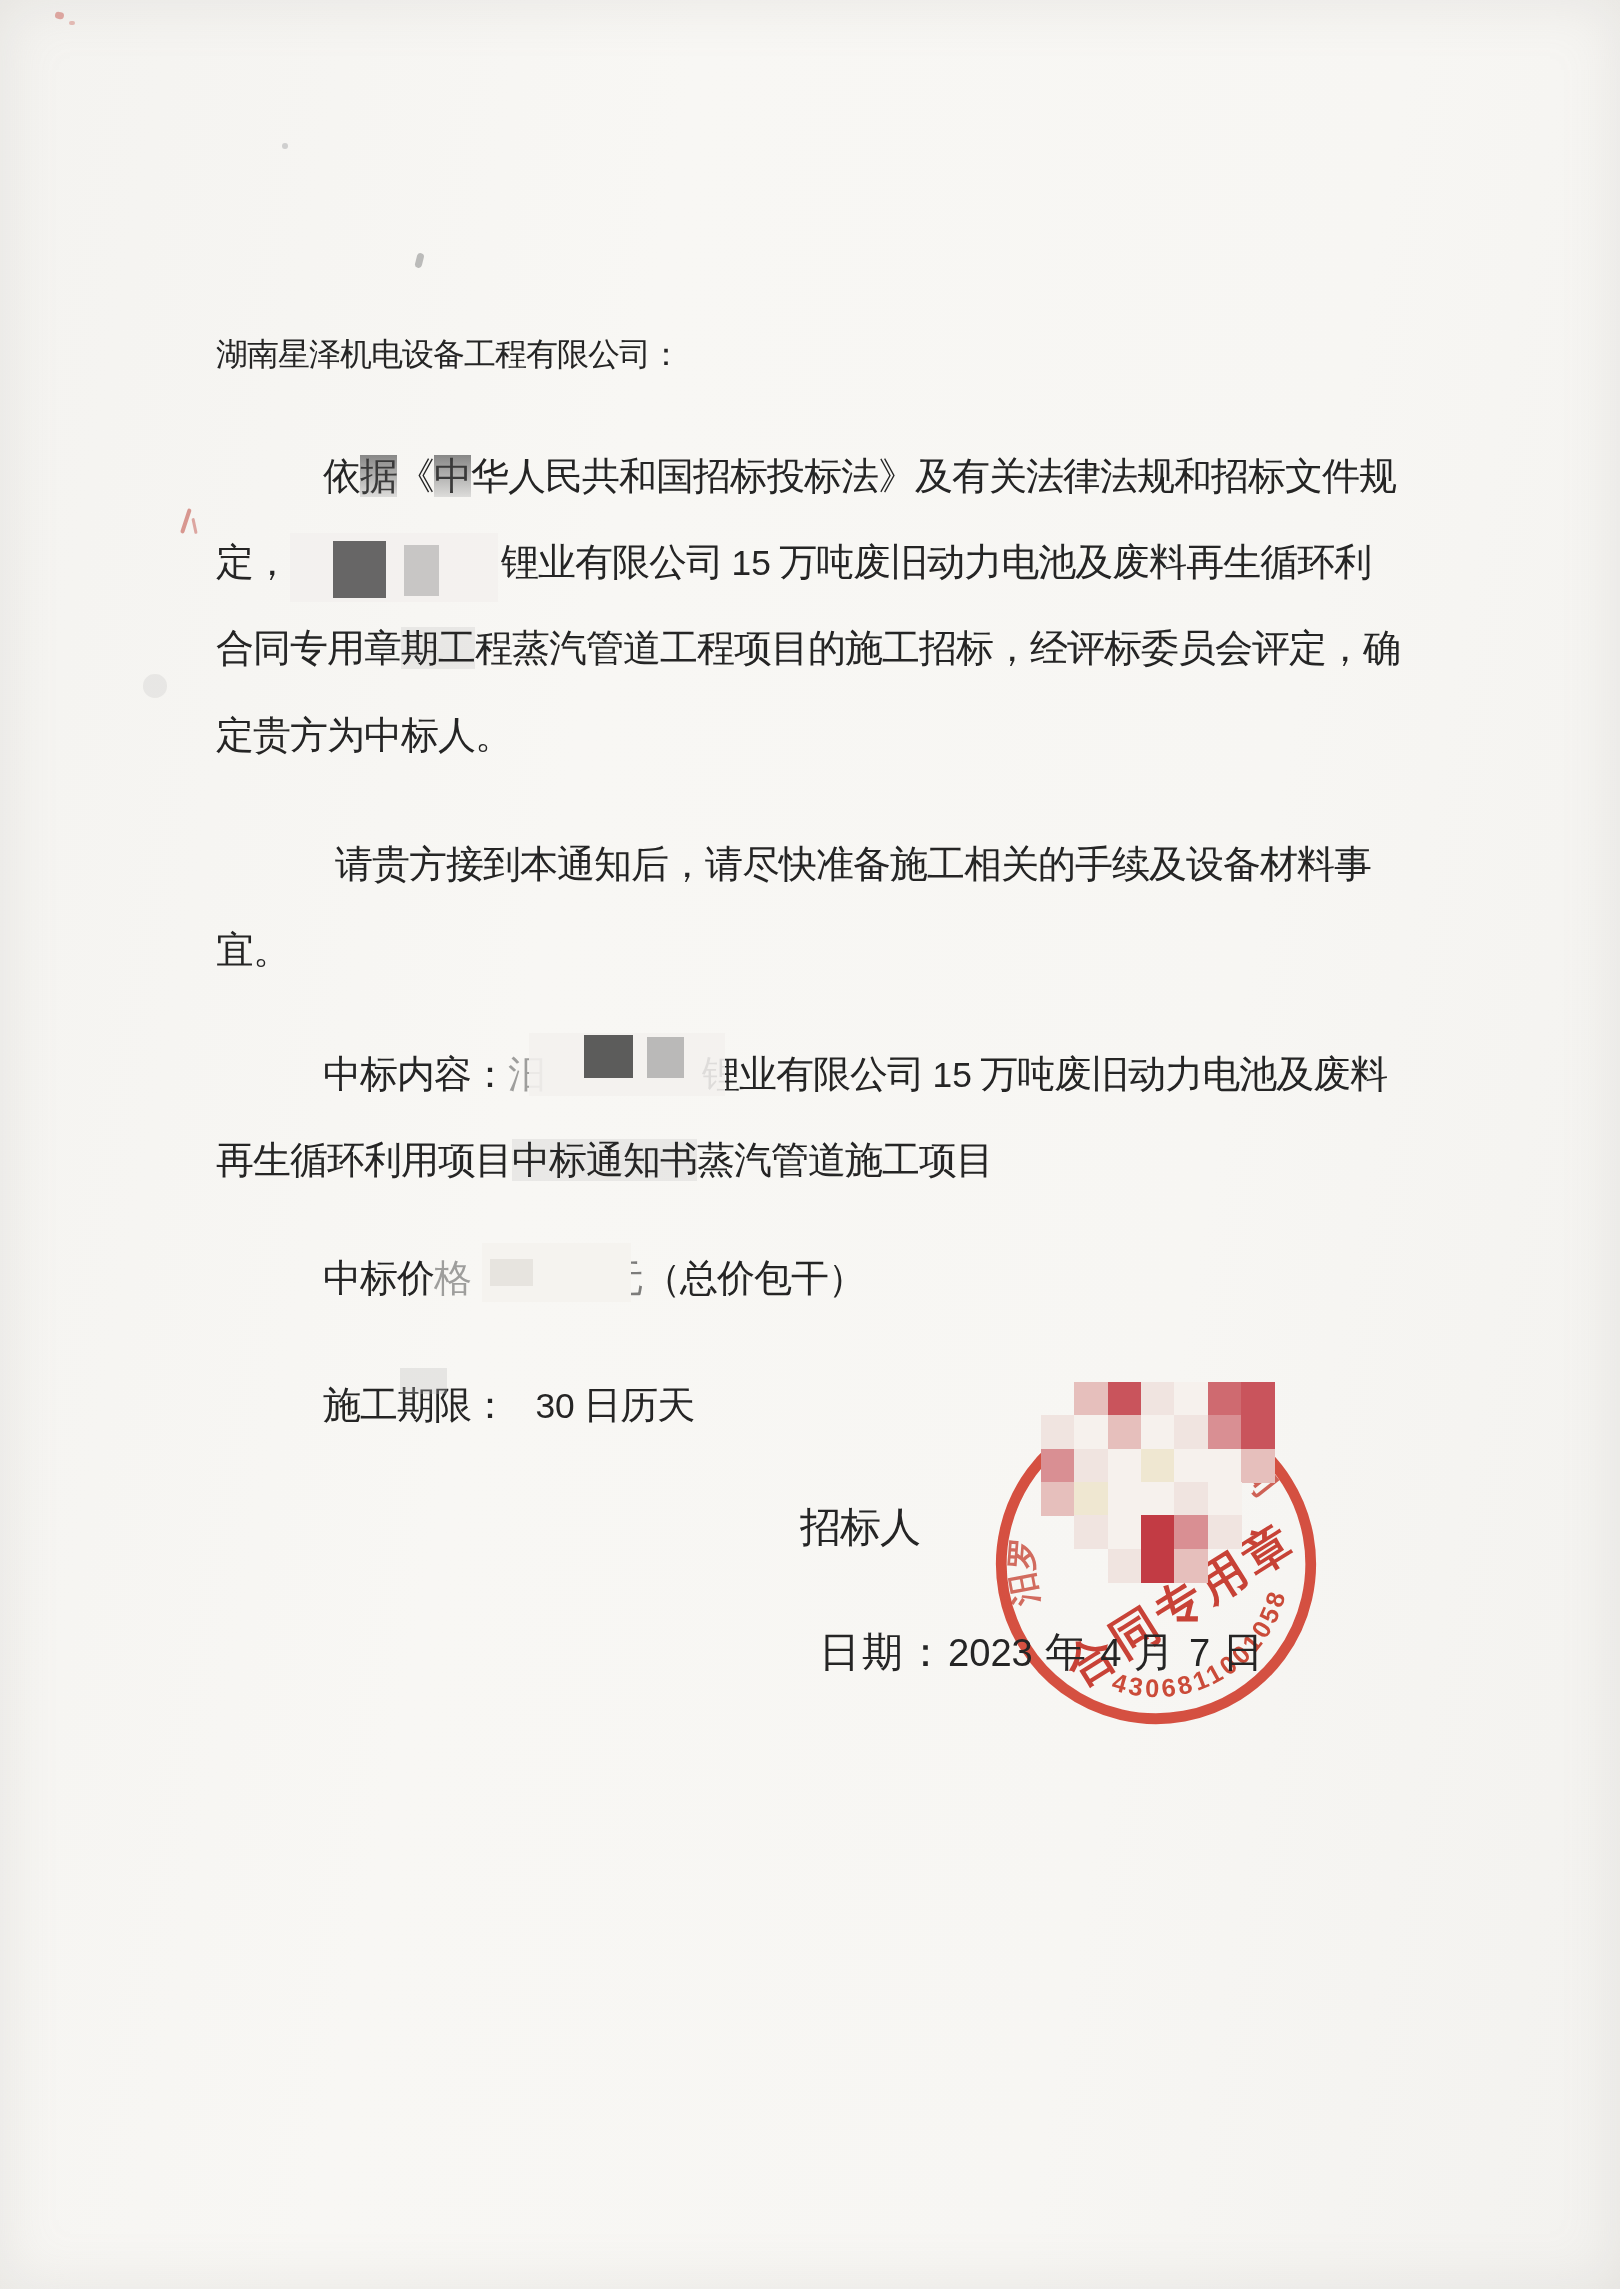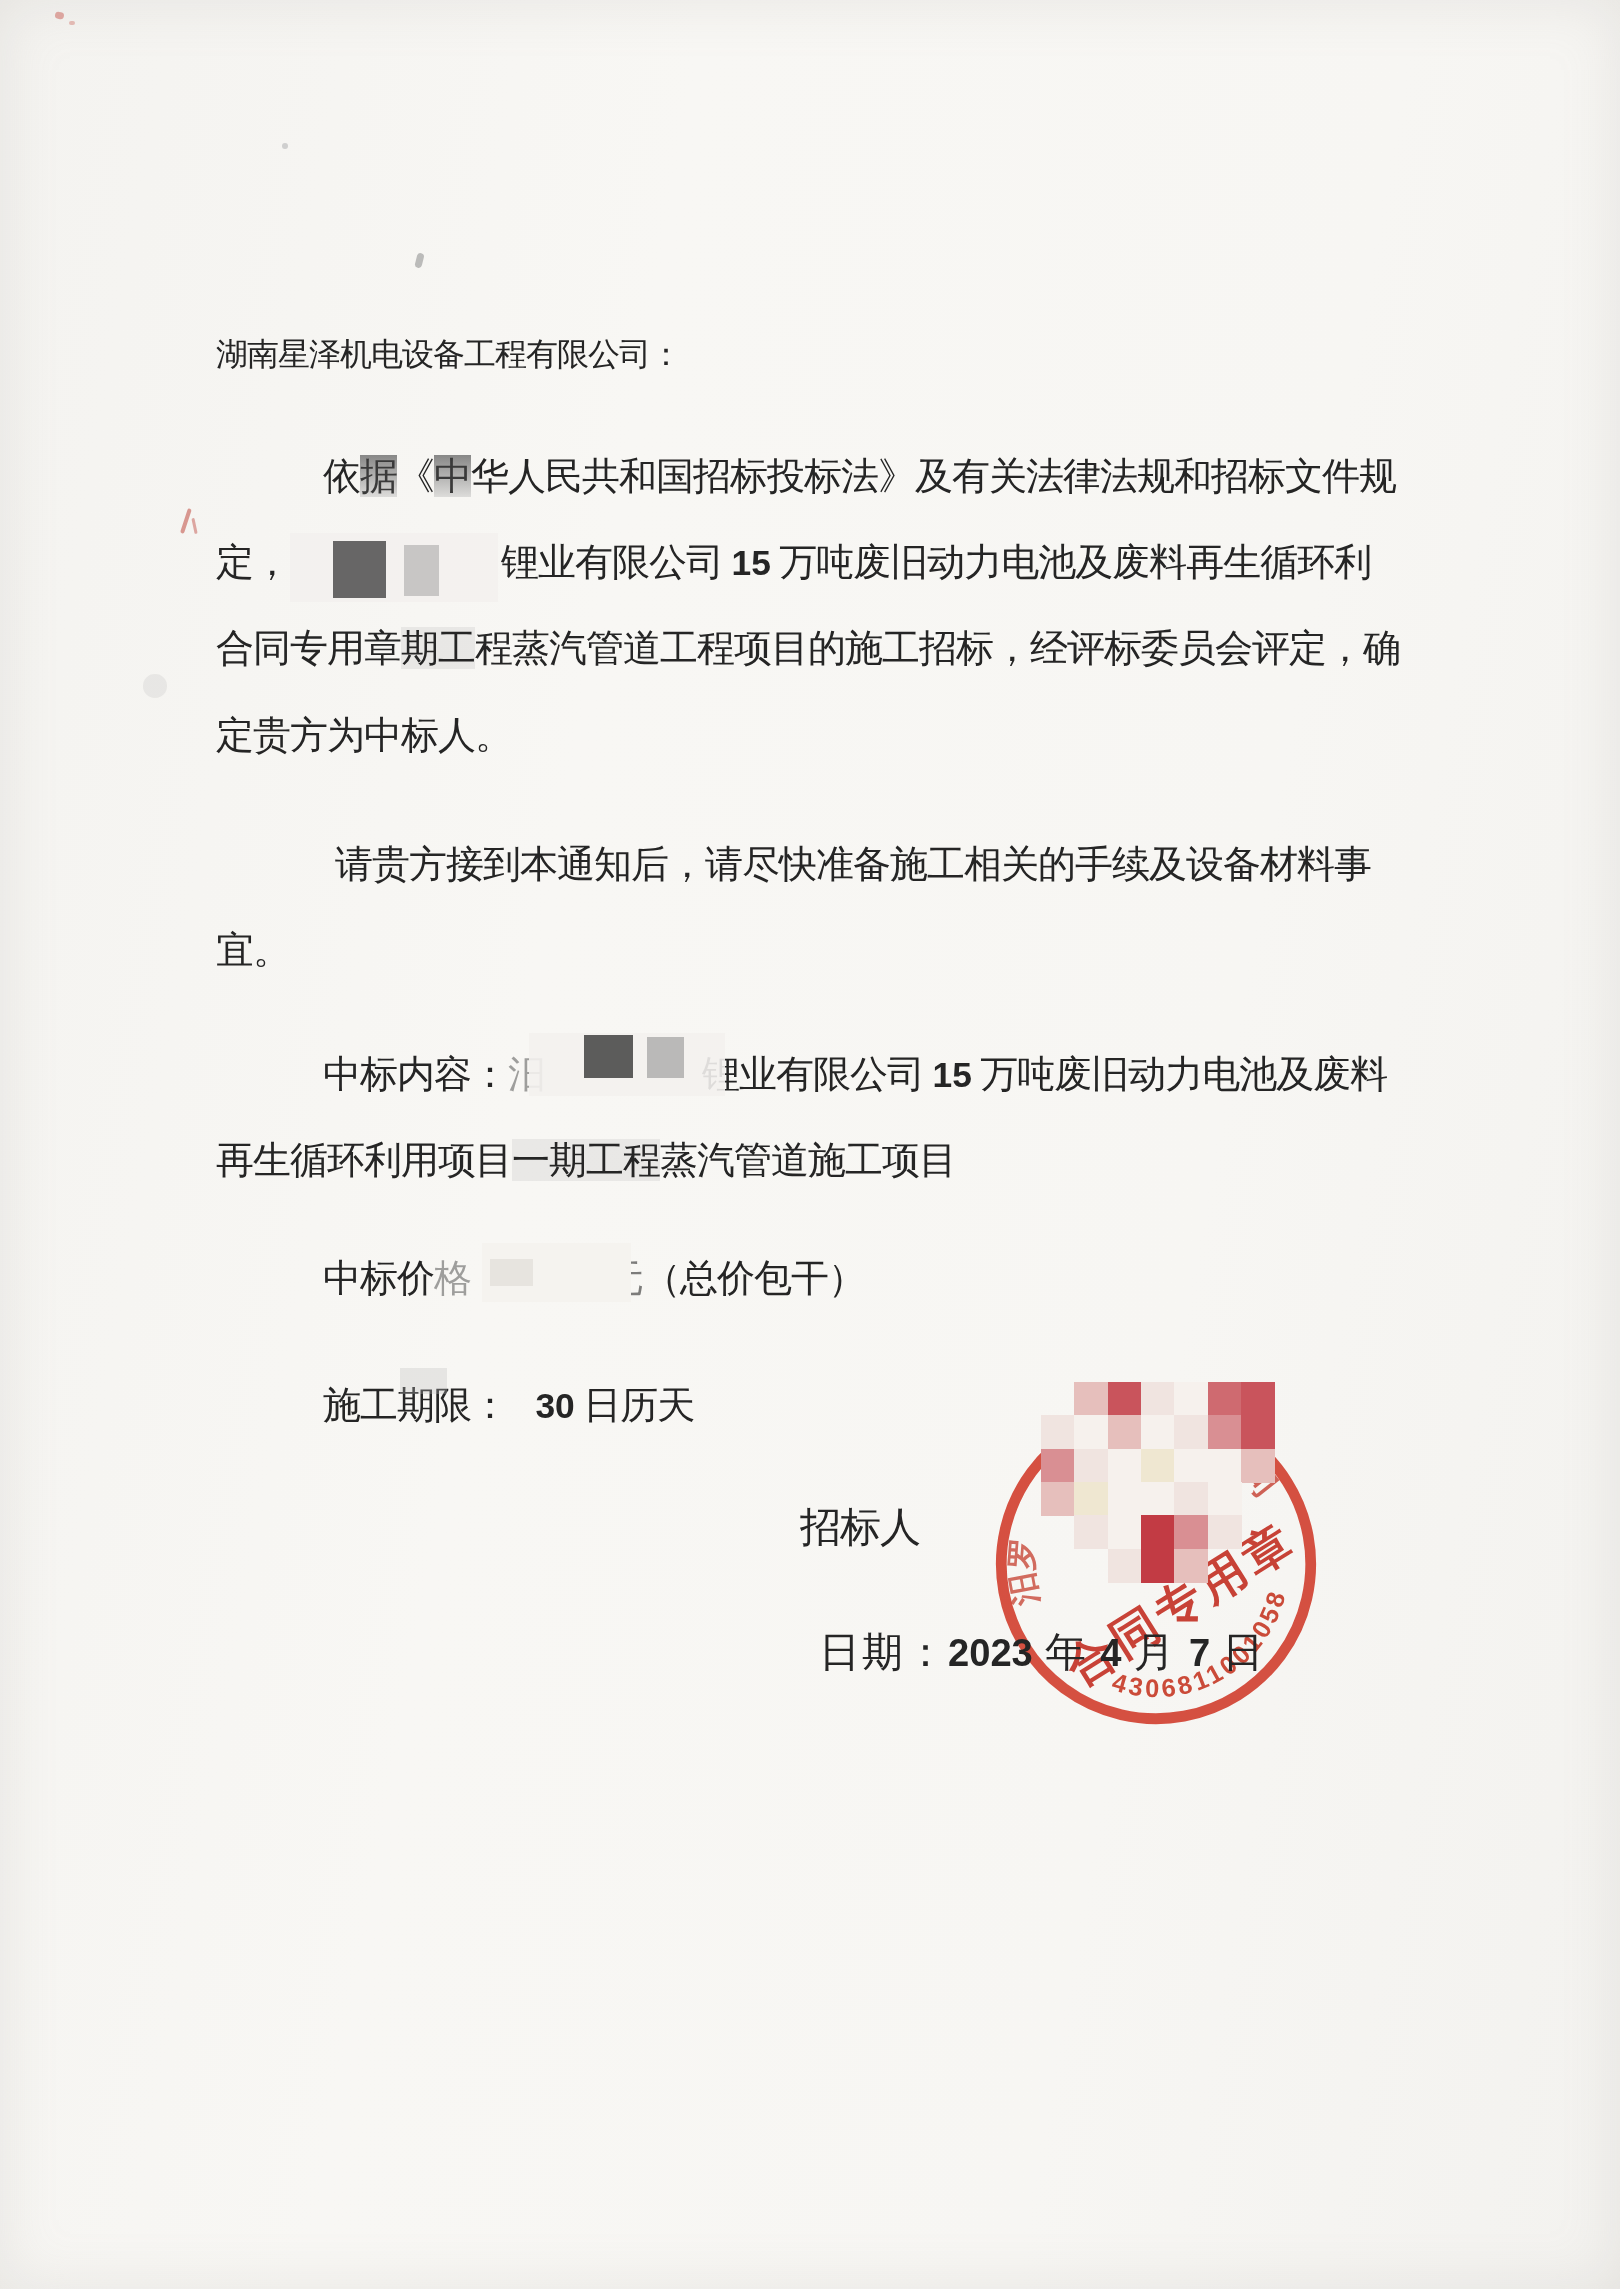--- a/index.html
+++ b/index.html
@@ -14,21 +14,21 @@
   }
   .doc-title{
     position:absolute;left:765px;top:192px;transform:translateX(-50%);
     font-size:53px;font-weight:700;letter-spacing:9.8px;color:#161616;
     white-space:nowrap;z-index:4;
   }
   .tline{
     position:absolute;white-space:nowrap;color:#252525;
     font-size:38px;letter-spacing:-1px;z-index:4;
   }
-  .tline .num{font-family:"Liberation Sans","DejaVu Sans",sans-serif;font-weight:700;font-size:.93em;letter-spacing:0;}
+  .tline .num{font-family:"Liberation Sans","DejaVu Sans",sans-serif;font-weight:400;font-size:.93em;letter-spacing:0;}
   .tline .sp{display:inline-block;height:1px;vertical-align:baseline;}
   .tline .dim{background:linear-gradient(180deg,rgba(104,104,104,.78),rgba(178,178,178,.38));color:#3a3a3a;}
   .tline .halfdim{background:rgba(195,195,195,.28);}
   .tline .faded{opacity:.42;}
   .tline .faded2{opacity:.58;}
   .seal-wrap{
     position:absolute;left:968px;top:1376px;width:376px;height:376px;
     transform:rotate(-32deg);mix-blend-mode:multiply;opacity:.94;z-index:2;
   }
   .cell{position:absolute;z-index:3;}
@@ -43,21 +43,21 @@
 
   <div id="text-layer">
       <div class="tline" style="left: 216px; top: 333px; font-size: 32px;"><span>湖南星泽机电设备工程有限公司：</span></div>
       <div class="tline" style="left: 323px; top: 451px;"><span>依</span><span class="dim">据</span><span>《</span><span class="dim">中</span><span>华人民共和国招标投标法》及有关法律法规和招标文件规</span></div>
       <div class="tline" style="left: 216px; top: 537px;"><span>定，</span><span class="sp" style="width: 211px;"></span><span>锂业有限公司 </span><span class="num">15</span><span> 万吨废旧动力电池及废料再生循环利</span></div>
       <div class="tline" style="left: 216px; top: 623px;"><span>合同专用章</span><span class="halfdim">期工</span><span>程蒸汽管道工程项目的施工招标，经评标委员会评定，确</span></div>
       <div class="tline" style="left: 216px; top: 710px;"><span>定贵方为中标人。</span></div>
       <div class="tline" style="left: 323px; top: 839px; margin-left: 12px;"><span>请贵方接到本通知后，请尽快准备施工相关的手续及设备材料事</span></div>
       <div class="tline" style="left: 216px; top: 925px;"><span>宜。</span></div>
       <div class="tline" style="left: 323px; top: 1049px;"><span class="b">中标内容：</span><span class="faded">汨</span><span class="sp" style="width: 157px;"></span><span>锂业有限公司 </span><span class="num">15</span><span> 万吨废旧动力电池及废料</span></div>
-      <div class="tline" style="left: 216px; top: 1135px;"><span>再生循环利用项目</span><span class="halfdim">一期工程</span><span>蒸汽管道施工项目</span></div>
+      <div class="tline" style="left: 216px; top: 1135px;"><span>再生循环利用项目</span><span class="halfdim">中标通知书</span><span>蒸汽管道施工项目</span></div>
       <div class="tline" style="left: 323px; top: 1253px;"><span>中标价</span><span class="faded">格：</span><span class="sp" style="width: 98px;"></span><span class="faded2">元</span><span>（总价包干）</span></div>
       <div class="tline" style="left: 323px; top: 1380px;"><span>施工期限：</span><span class="sp" style="width: 27.4px;"></span><span class="num">30</span><span> 日历天</span></div>
       <div class="tline" style="left: 800px; top: 1500px; font-size: 41px;"><span>招标人</span></div>
       <div class="tline" style="left: 804px; top: 1625px; font-size: 41px; letter-spacing: 2px; margin-left: 15px;"><span>日期：</span><span class="num">2023</span><span> 年 </span><span class="num">4</span><span> 月 </span><span class="num">7</span><span> 日</span></div>
     </div>
 
   <div class="seal-wrap">
     <svg width="376" height="376" viewBox="0 0 384 384">
       <defs>
         <path id="arcTop" d="M 68.8,165.8 A 126,126 0 0 1 316.8,209.5"></path>

